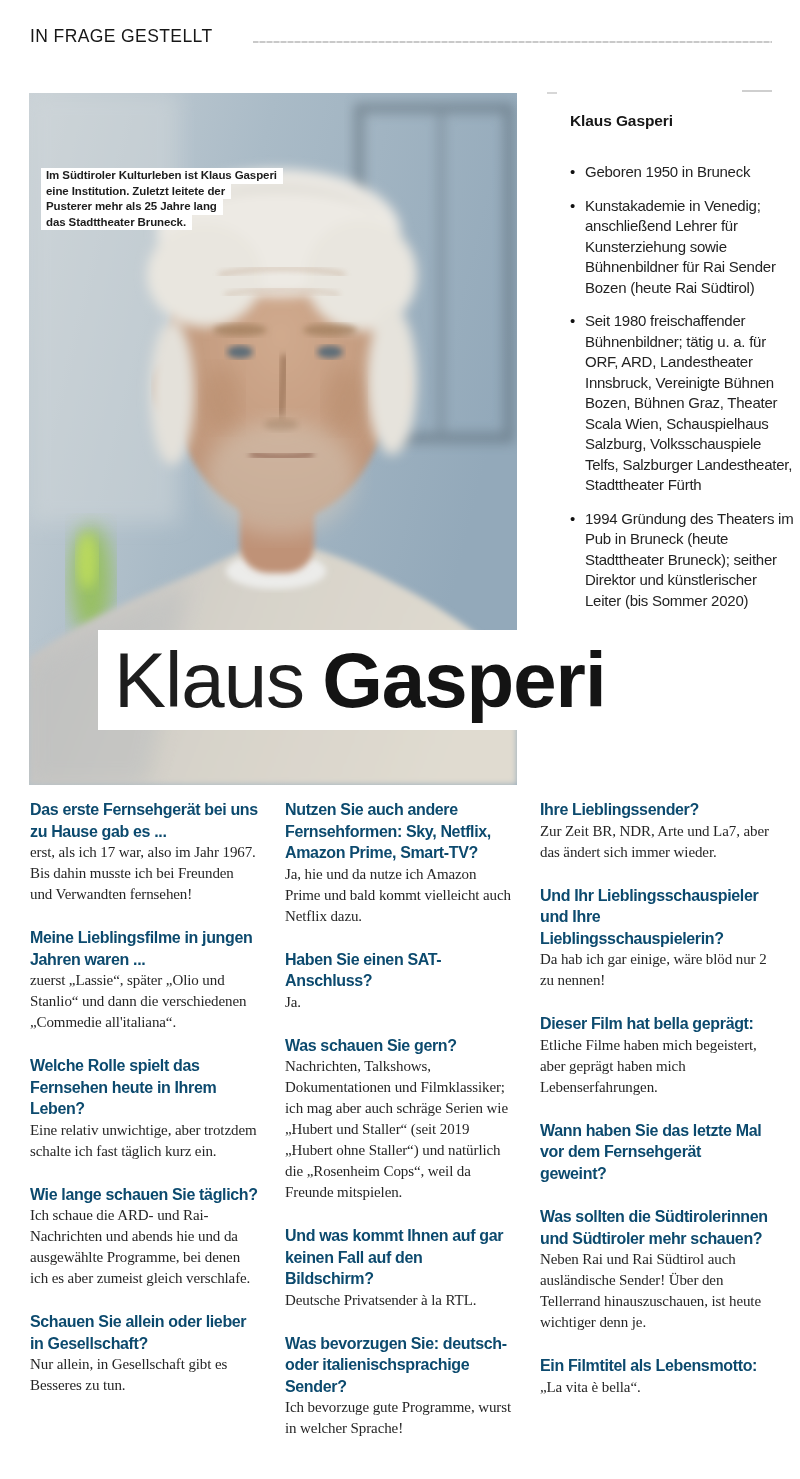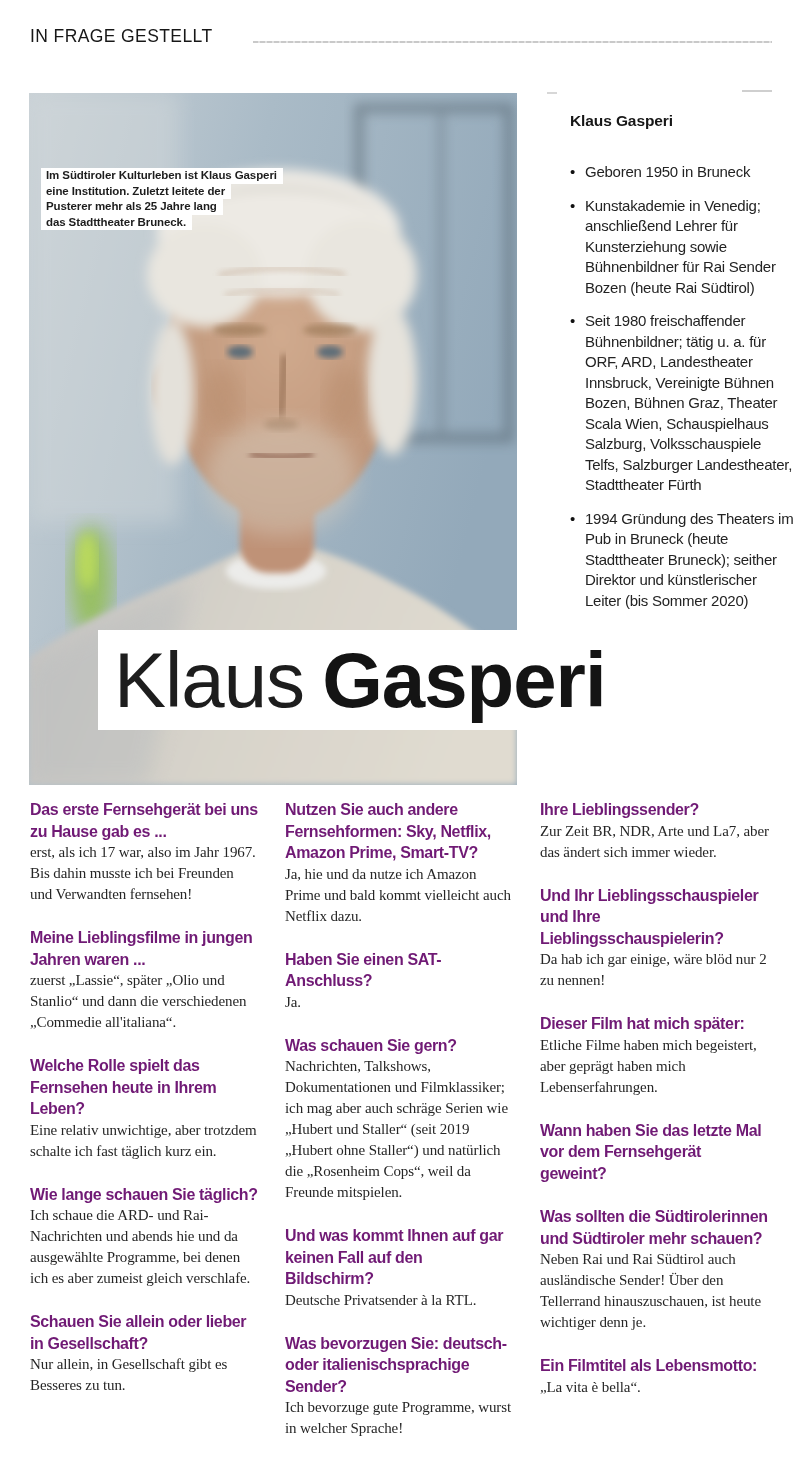--- a/index.html
+++ b/index.html
@@ -62,21 +62,21 @@
     font-size:78px;font-weight:800;color:#141414;letter-spacing:-1px;
     margin-left:18px;
   }
   
   .qa-grid{
     position:absolute;left:30px;top:799px;width:739px;
     display:grid;grid-template-columns:repeat(3,229px);column-gap:26px;
   }
   .qa-block{margin:0 0 22px 0;}
   .question{
-    font-size:16px;font-weight:800;line-height:21.5px;color:#701a75;
+    font-size:16px;font-weight:800;line-height:21.5px;color:#0c4a6e;
     letter-spacing:-.35px;
   }
   .answer{
     font-family:"Liberation Serif",serif;
     font-size:15px;line-height:21px;color:#262626;letter-spacing:-.1px;
   }
   
   .artifact{position:absolute;height:2px;background:#d7d7d7;}
   .artifact.a1{left:547px;top:92px;width:10px;}
   .artifact.a2{left:742px;top:90px;width:30px;background:#cfcfcf;}
@@ -256,21 +256,21 @@
     <div class="qa-col">
       <div class="qa-block">
         <div class="question">Ihre Lieblingssender?</div>
         <div class="answer">Zur Zeit BR, NDR, Arte und La7, aber das ändert sich immer wieder.</div>
       </div>
       <div class="qa-block">
         <div class="question">Und Ihr Lieblingsschauspieler und Ihre Lieblingsschauspielerin?</div>
         <div class="answer">Da hab ich gar einige, wäre blöd nur 2 zu nennen!</div>
       </div>
       <div class="qa-block">
-        <div class="question">Dieser Film hat mich später:</div>
+        <div class="question">Dieser Film hat bella geprägt:</div>
         <div class="answer">Etliche Filme haben mich begeistert, aber geprägt haben mich Lebenserfahrungen.</div>
       </div>
       <div class="qa-block">
         <div class="question">Wann haben Sie das letzte Mal vor dem Fernsehgerät geweint?</div>
       </div>
       <div class="qa-block">
         <div class="question">Was sollten die Südtirolerinnen und Südtiroler mehr schauen?</div>
         <div class="answer">Neben Rai und Rai Südtirol auch ausländische Sender! Über den Tellerrand hinauszuschauen, ist heute wichtiger denn je.</div>
       </div>
       <div class="qa-block">

